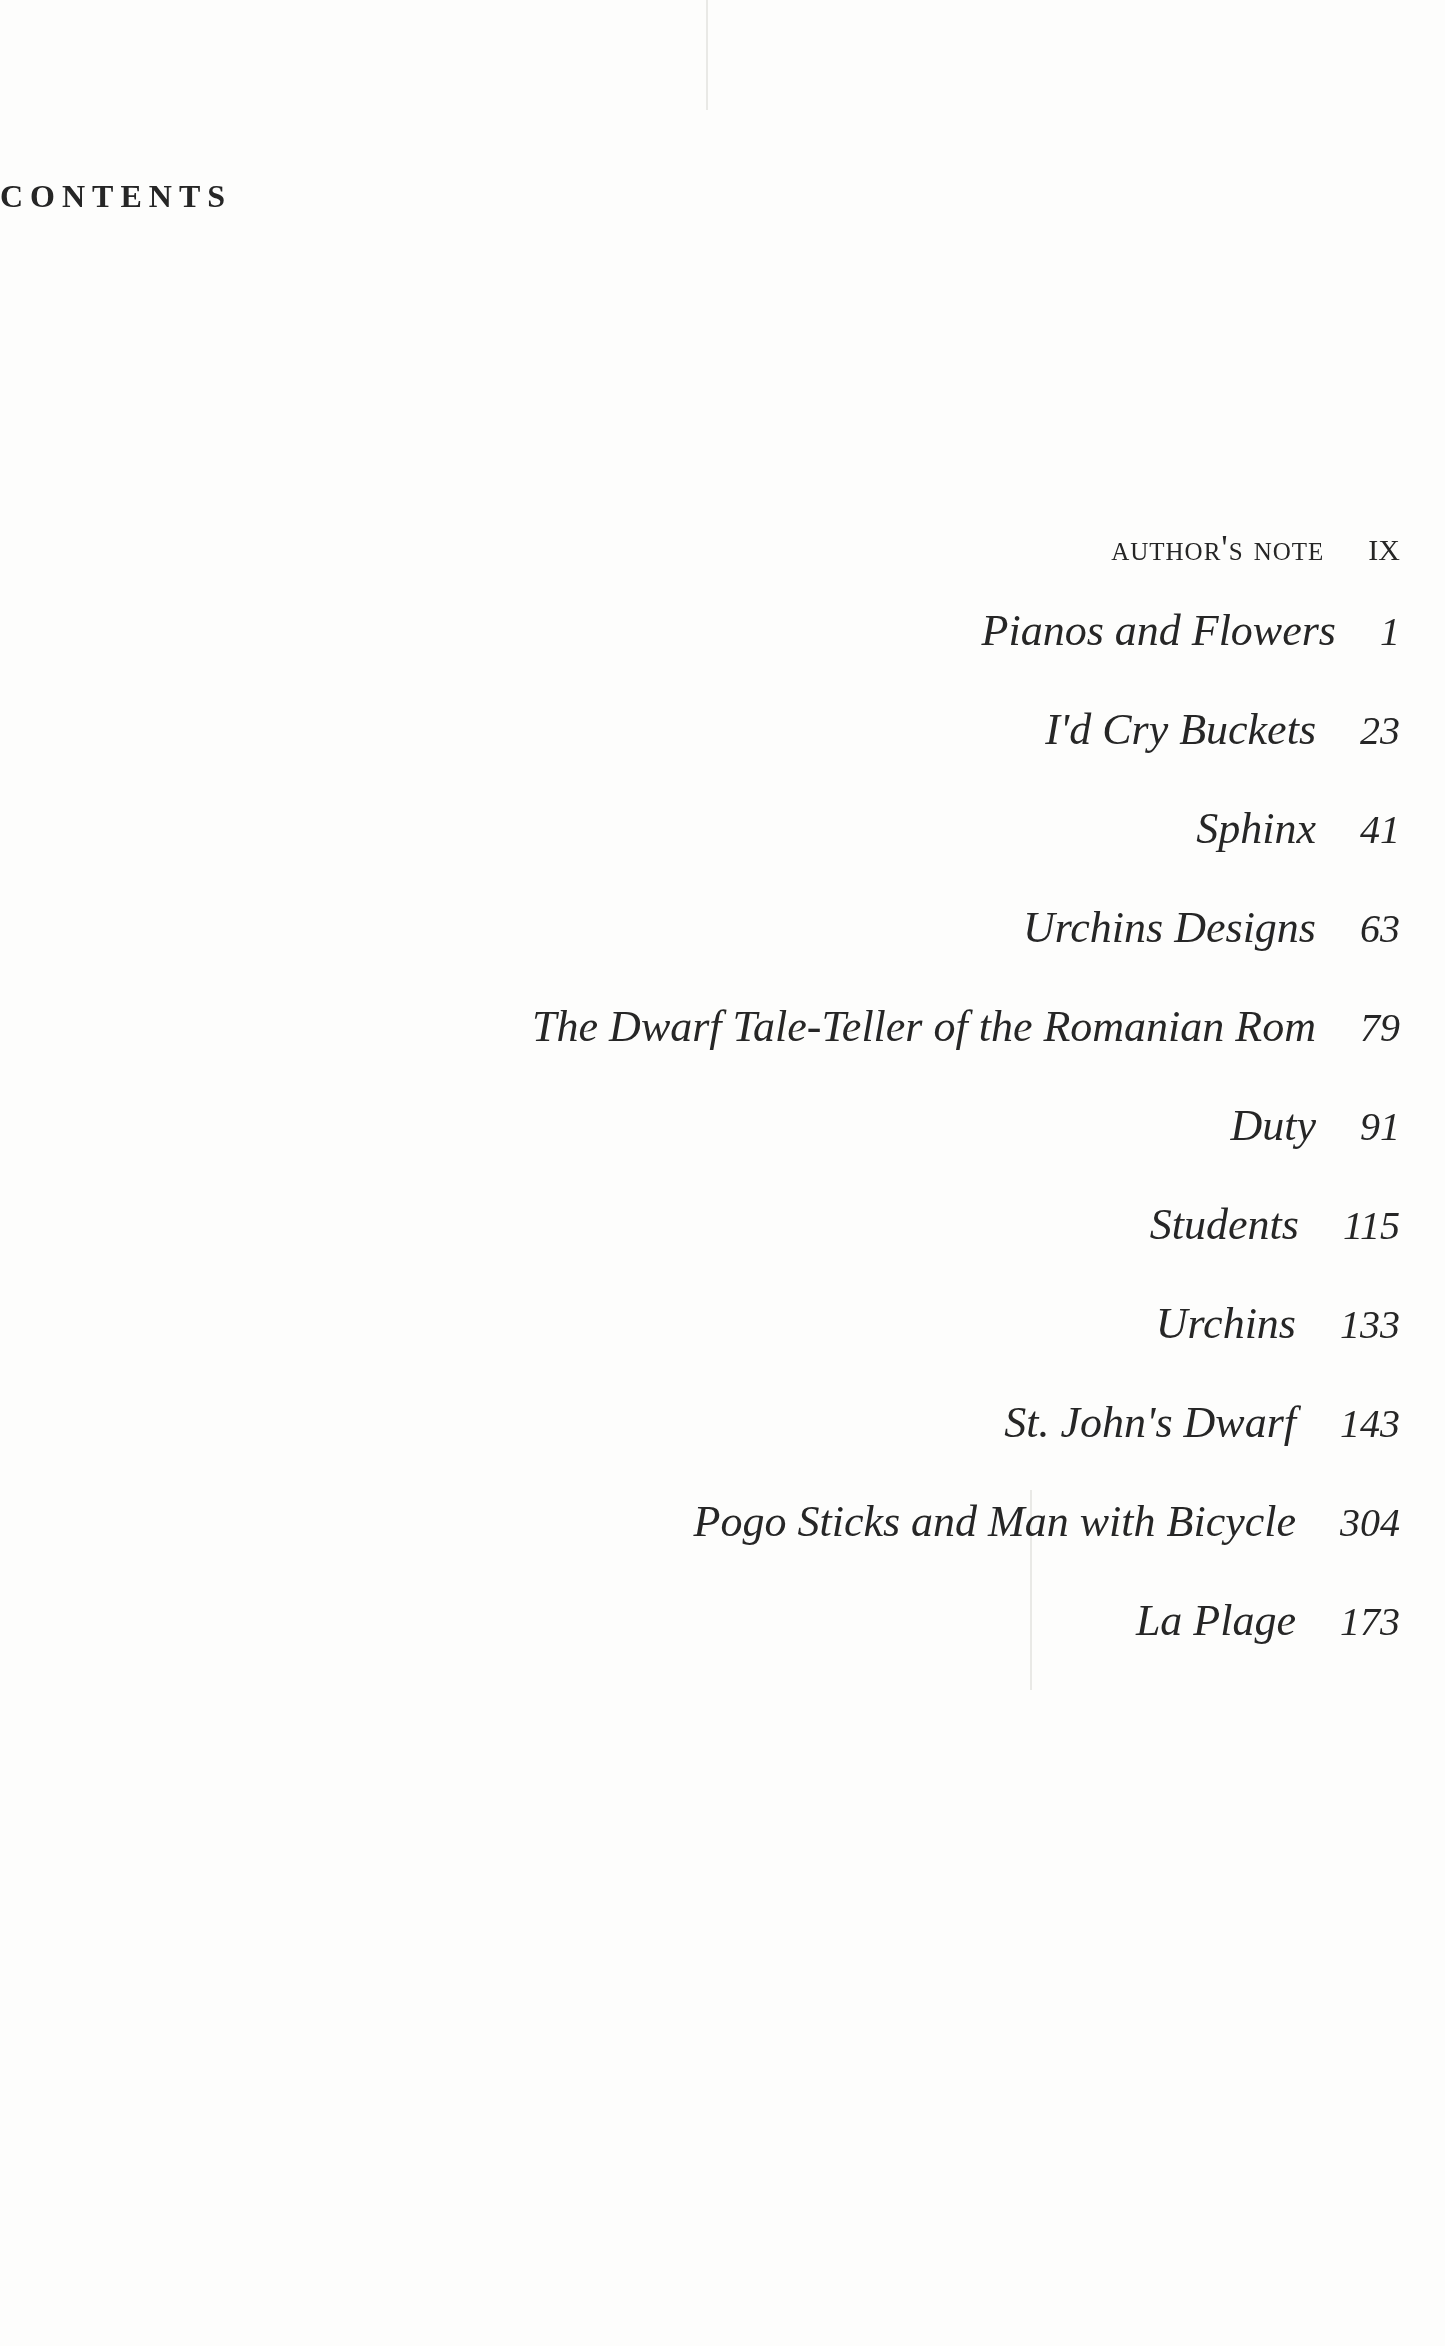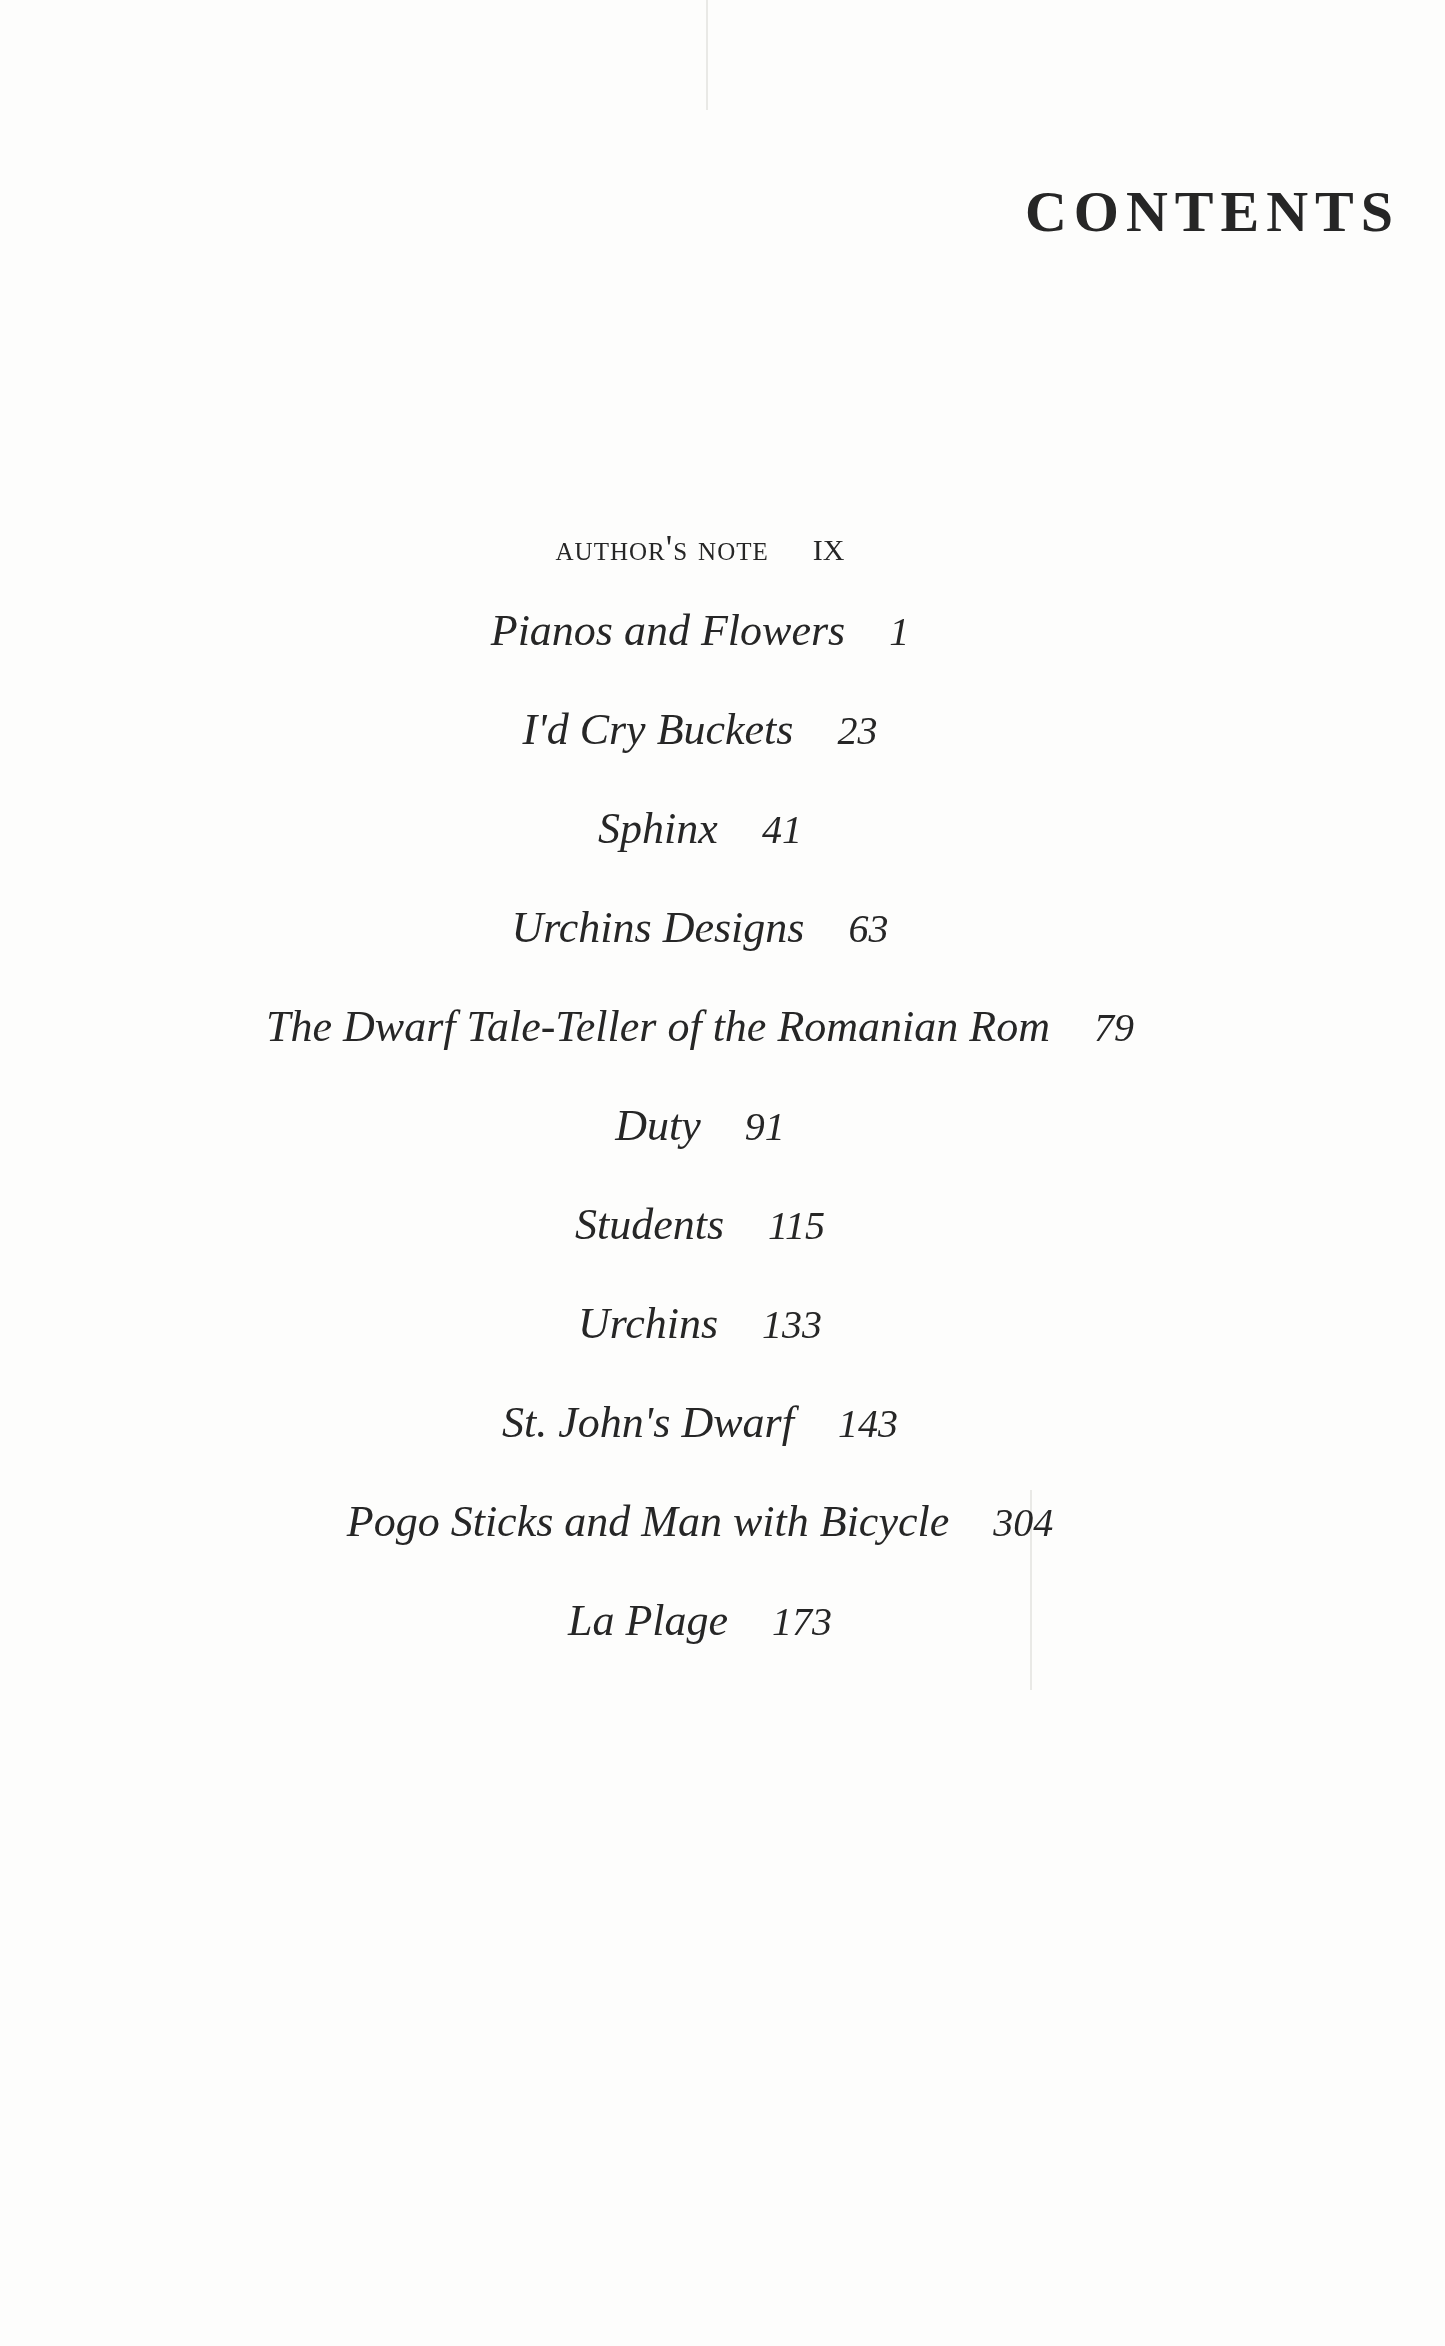--- a/index.html
+++ b/index.html
@@ -6,27 +6,27 @@
     body {
       width: 1445px; height: 2346px;
       background: #fdfdfc;
       position: relative; overflow: hidden;
       font-family: "Liberation Serif", "DejaVu Serif", serif;
       color: #262626;
     }
     .page { position: absolute; left: 0; top: 0; width: 1445px; height: 2346px; }
     .title {
       position: absolute; top: 178px; left: 0; width: 1400px;
-      text-align: right;
-      font-size: 58px; font-weight: bold; letter-spacing: 7px;
+      text-align: left;
+      font-size: 32px; font-weight: bold; letter-spacing: 7px;
     }
     .toc { position: absolute; top: 515px; left: 0; width: 1400px; }
     .entry {
       height: 99px; line-height: 99px;
-      text-align: center; white-space: nowrap;
+      text-align: right; white-space: nowrap;
     }
     .entry .t { font-style: italic; font-size: 44px; }
     .entry .p { font-style: italic; font-size: 40px; margin-left: 44px; }
     .entry.note { height: 66px; line-height: 66px; }
     .entry.note .t { font-style: normal; font-variant: small-caps; font-size: 36px; letter-spacing: 1px; text-transform: lowercase; }
     .entry.note .p { font-style: normal; font-size: 30px; margin-left: 44px; }
     .smudge { position: absolute; background: #e9e9e6; }
   </style>
 </head>
 <body>

